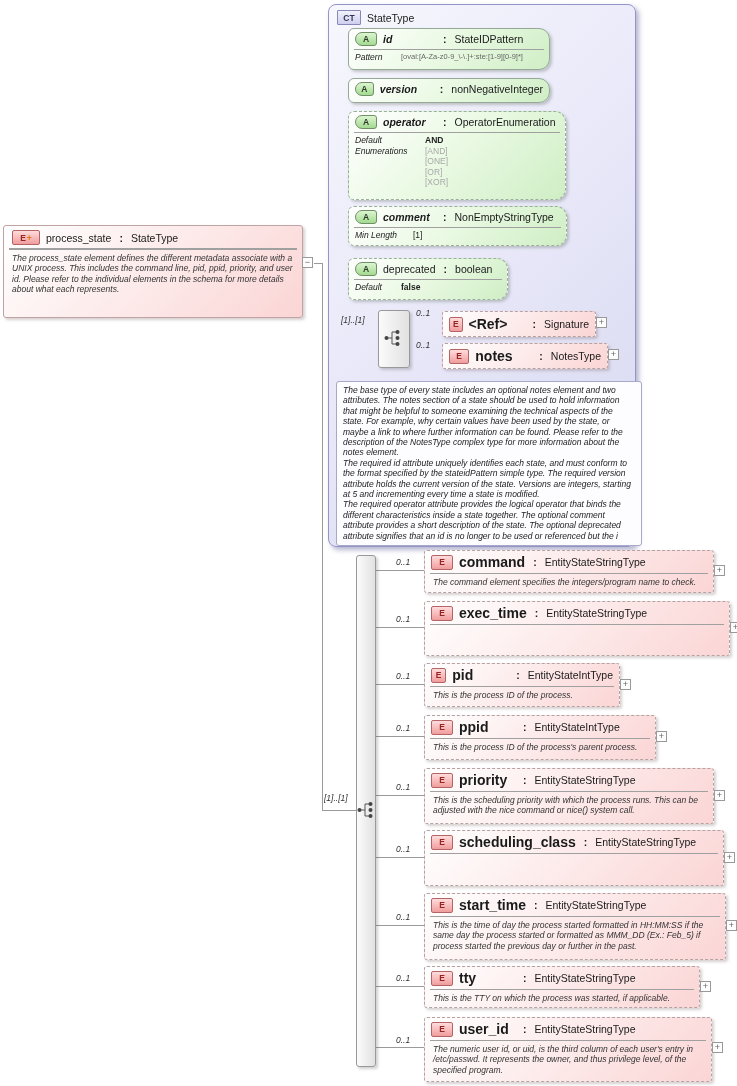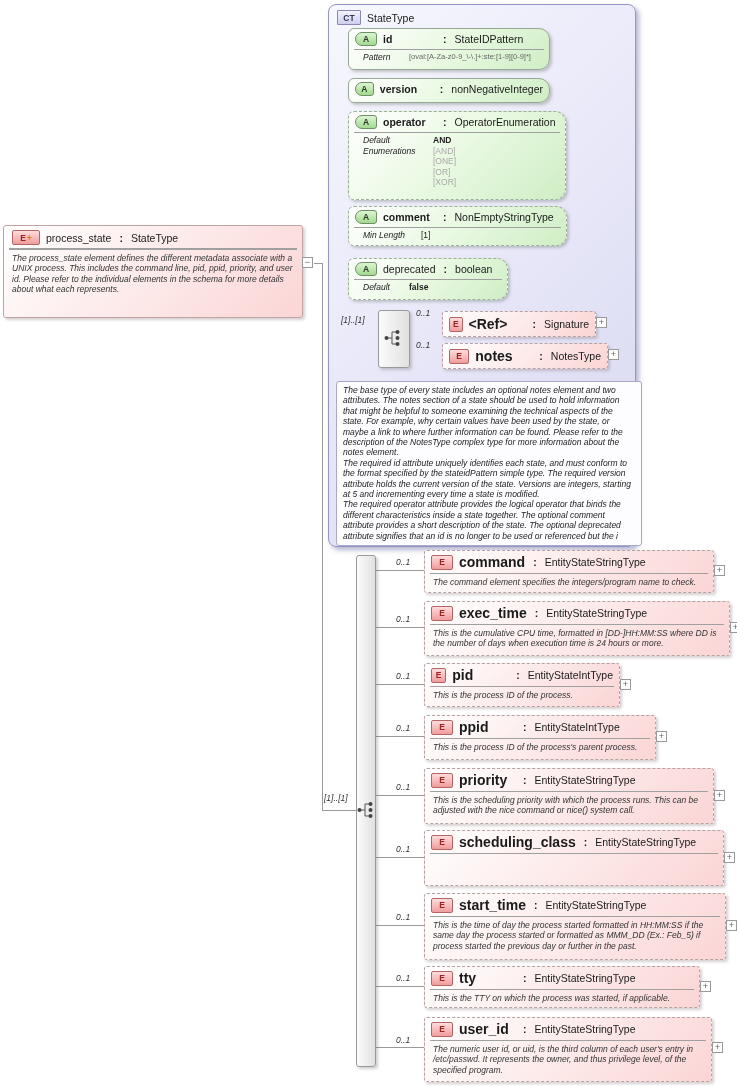--- a/index.html
+++ b/index.html
@@ -8,38 +8,38 @@
   .hline{position:absolute;height:1px;background:#9a9a9a;}
   .vline{position:absolute;width:1px;background:#9a9a9a;}
 
   
   .box-head{display:flex;align-items:center;gap:6px;padding:3px 6px;white-space:nowrap;}
   .rule{border-top:1px solid #a0a0a0;margin:0 5px;}
   .doc{font-style:italic;font-size:8.5px;line-height:10.4px;color:#333;padding:3px 8px 2px 8px;overflow:hidden;}
   .name,.type{font-weight:normal;font-size:10.5px;}
   .colon{font-weight:bold;font-size:10.5px;margin:0 2px;}
   .el-name{font-weight:bold;font-size:14px;display:inline-block;min-width:56px;}
-  .at-name{font-weight:bold;font-size:10.5px;display:inline-block;min-width:52px;}
+  .at-name{font-weight:bold;font-size:10.5px;display:inline-block;min-width:52px;font-style:italic;}
 
   
   .ct-box{position:absolute;background:linear-gradient(135deg,#f7f7fe 0%,#e6e6f8 55%,#d7d7f0 100%);
           border:1px solid #9494c6;border-radius:8px;box-shadow:3px 3px 5px rgba(90,90,150,.45);}
   .badge-ct{display:inline-flex;align-items:center;justify-content:center;width:22px;height:13px;
             background:linear-gradient(#f2f2fc,#cfcfee);border:1px solid #8888b8;border-radius:1px;
             font-size:8.5px;font-weight:bold;color:#333355;}
 
   
   .attr-box{position:absolute;background:linear-gradient(135deg,#ffffff 0%,#e9f9e2 50%,#cfeec5 100%);
             border:1px solid #96a896;border-radius:6px 11px 11px 6px;
             box-shadow:2px 2px 3px rgba(100,110,100,.35);}
   .attr-box.optional{border-style:dashed;border-color:#9ab09a;}
   .badge-a{display:inline-flex;align-items:center;justify-content:center;width:20px;height:12px;
            background:linear-gradient(#ddf5d2,#a3da90);border:1px solid #6f8f66;border-radius:7px 3px 3px 7px;
            font-size:8.5px;font-weight:bold;color:#2c3c28;}
-  .facet{display:flex;font-size:8.5px;padding:2px 6px 1px 6px;line-height:10.5px;margin-left:8px;}
+  .facet{display:flex;font-size:8.5px;padding:2px 6px 1px 6px;line-height:10.5px;}
   .facet .flabel{font-style:italic;color:#222;}
   .facet .fval{color:#222;}
   .enumval{color:#a8a8a8;}
 
   
   .el-box{position:absolute;background:linear-gradient(135deg,#ffffff 0%,#fdeaea 50%,#fbd5d5 100%);
           border:1px dashed #b5a2a2;border-radius:3px;box-shadow:2px 2px 3px rgba(120,100,100,.3);}
   .el-box.solid{border-style:solid;border-color:#c0a3a3;}
   .badge-e{display:inline-flex;align-items:center;justify-content:center;width:20px;height:13px;
            background:linear-gradient(#ffdcdc,#f09d9d);border:1px solid #b46464;border-radius:2px;
@@ -263,21 +263,20 @@
 
   <div class="occurs" style="left:396px;top:614px;">0..1</div>
   <div class="el-box" style="left:424px;top:601px;width:304px;height:53px;">
     <div class="box-head">
       <span class="badge-e">E</span>
       <span class="el-name">exec_time</span>
       <span class="colon">:</span>
       <span class="type">EntityStateStringType</span>
     </div>
     <div class="rule"></div>
-    <div class="doc">This is the cumulative CPU time, formatted in [DD-]HH:MM:SS where DD is the number of days when execution time is 24 hours or more.</div>
   </div>
   <div class="toggle" style="left:730px;top:622px;">+</div>
 
   <div class="occurs" style="left:396px;top:671px;">0..1</div>
   <div class="el-box" style="left:424px;top:663px;width:194px;height:42px;">
     <div class="box-head">
       <span class="badge-e">E</span>
       <span class="el-name">pid</span>
       <span class="colon">:</span>
       <span class="type">EntityStateIntType</span>

